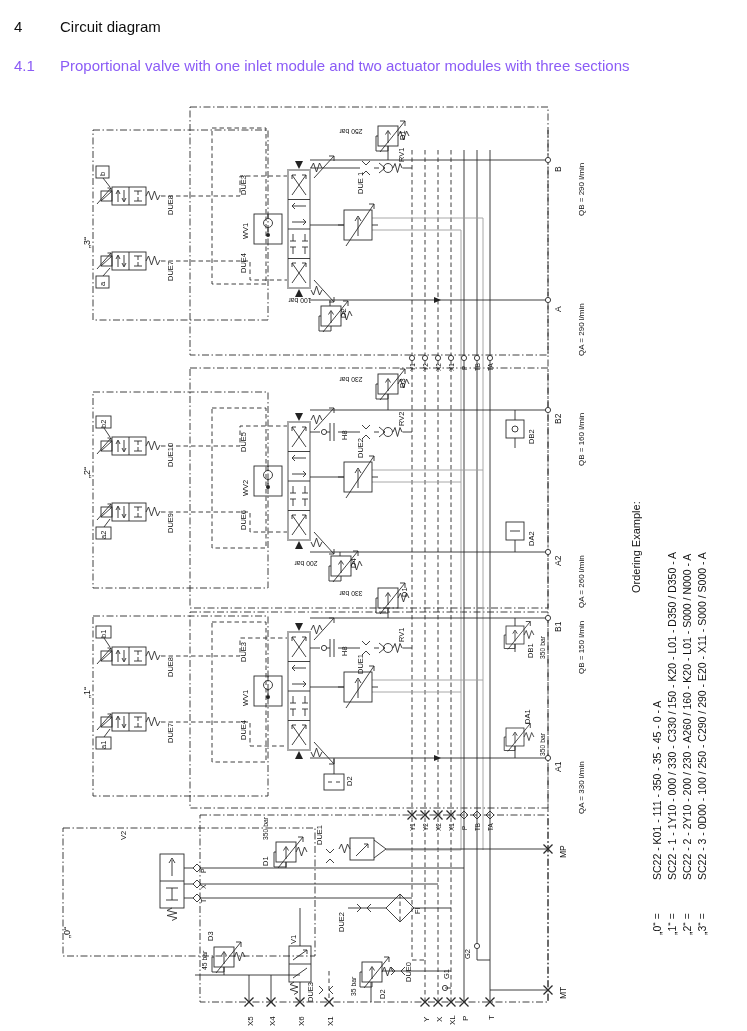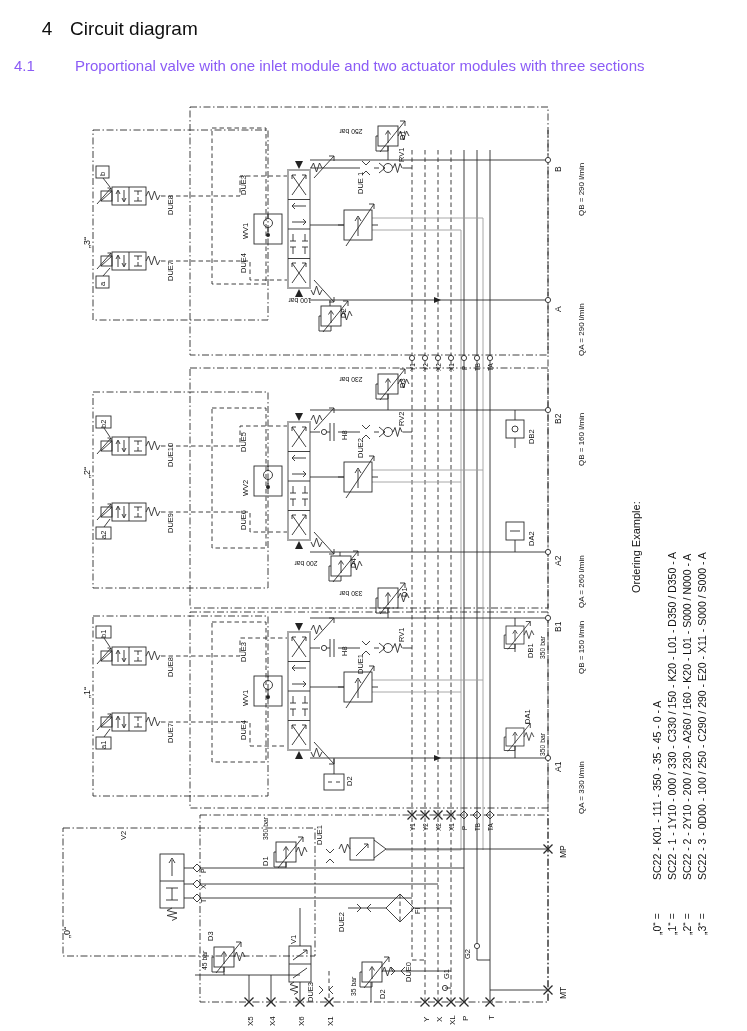--- a/index.html
+++ b/index.html
@@ -1,22 +1,22 @@
 <!DOCTYPE html>
 <html><head>
 <meta charset="utf-8">
 <style>
   html,body{margin:0;padding:0;background:#fff;}
   .page{position:relative;width:747px;height:1031px;background:#fff;overflow:hidden;
         font-family:"Liberation Sans",sans-serif;color:#111;}
-  .h1row{position:absolute;top:18px;left:24px;font-size:19px;color:#0f0f0f;text-align:center;}
+  .h1row{position:absolute;top:18px;left:14px;font-size:15px;color:#0f0f0f;}
   .h1row .num{display:inline-block;width:46px;}
   .h2row{position:absolute;top:55px;left:14px;font-size:15px;line-height:21px;color:#8b5cf6;display:flex;}
   .h2row .num{display:inline-block;width:46px;flex:0 0 46px;}
-  .h2row .txt{width:600px;margin-left:15px;}
+  .h2row .txt{width:600px;}
   svg{position:absolute;left:0;top:0;}
   svg line,svg path,svg rect,svg circle,svg polyline{stroke:#2b2b2b;fill:none;stroke-width:.9;}
   svg .dd{stroke-dasharray:7 2.5 1.5 2.5;}
   svg .da{stroke-dasharray:4.5 3;}
   svg .gy{stroke:#9e9e9e;}
   svg .gv{stroke:#a8a8a8;stroke-width:2;}
   svg .fil{fill:#222;stroke:none;}
   svg .wfil{fill:#fff;}
   svg text{fill:#111;stroke:none;font-family:"Liberation Sans",sans-serif;}
   .t{font-size:7.5px;}

